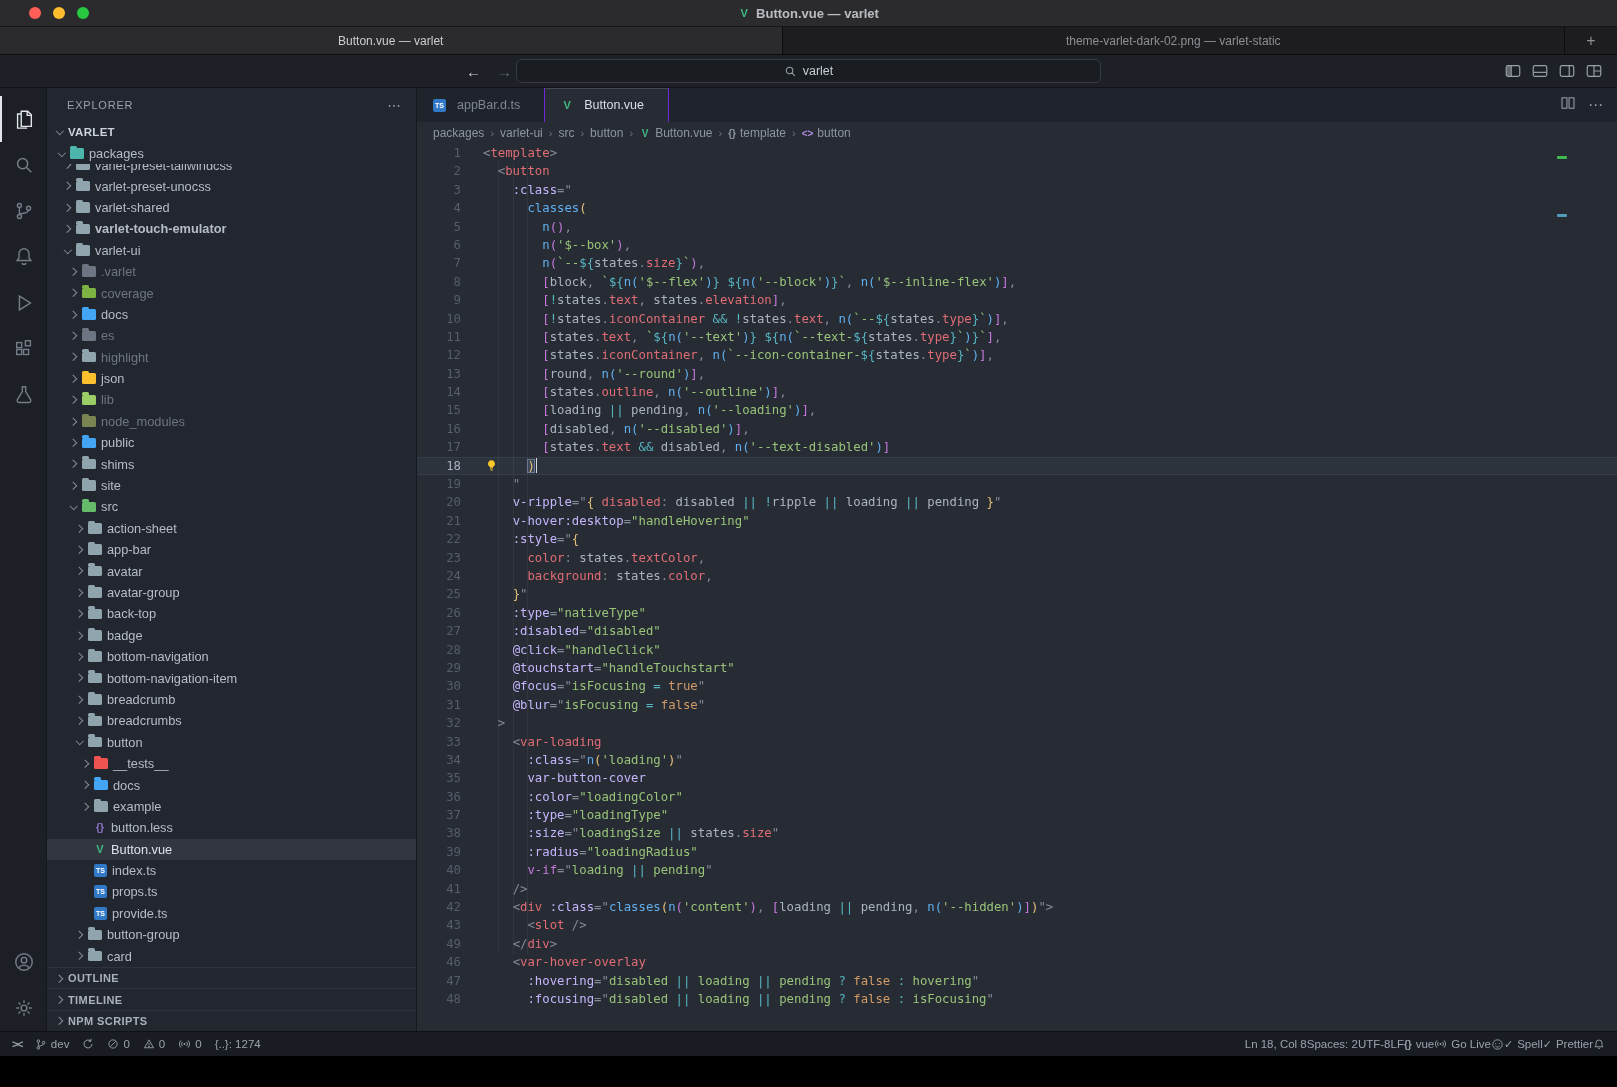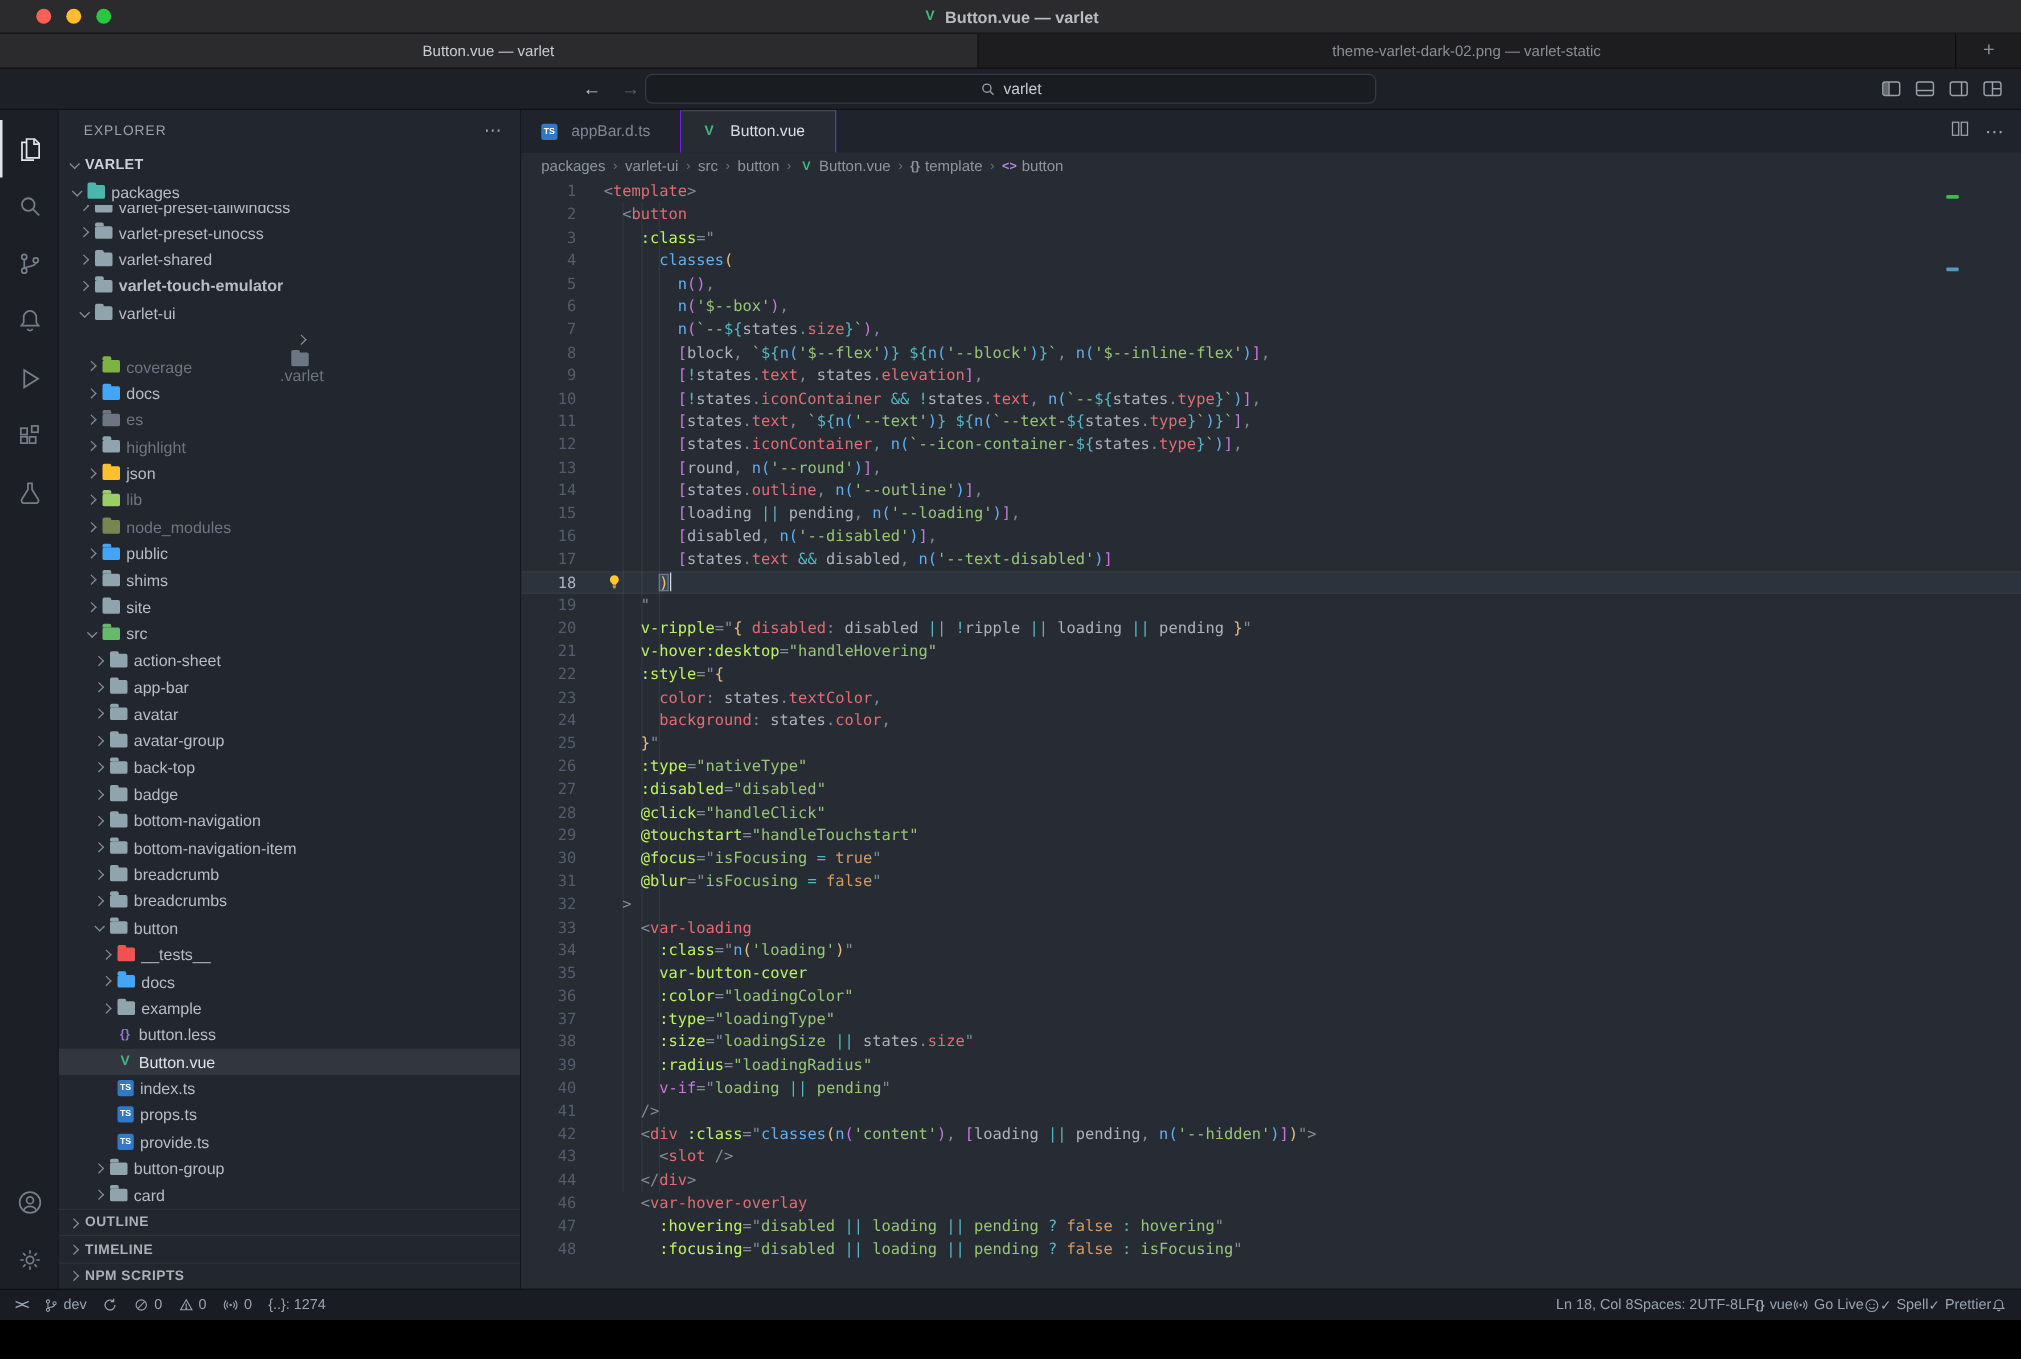--- a/index.html
+++ b/index.html
@@ -80,21 +80,21 @@
   .code{flex:1;position:relative;font-family:"DejaVu Sans Mono",monospace;font-size:12.3px;line-height:18.4px;overflow:hidden}
   .guide{position:absolute;top:18px;height:792px;width:1px;background:rgba(255,255,255,.055)}
   .mark{position:absolute;right:50px;width:10px;height:3px;border-radius:1px}
   .cline{display:flex;height:18.4px;position:relative;white-space:pre}
   .cline .ln{width:44px;text-align:right;color:#555d6b;flex:none}
   .cline .lc{margin-left:22px}
   .cline.current{background:rgba(130,150,190,.07);box-shadow:inset 0 1px 0 rgba(255,255,255,.05), inset 0 -1px 0 rgba(255,255,255,.05)}
   .cline.current .ln{color:#aab3c0}
   .cursor{display:inline-block;width:1.6px;height:15px;background:#d4d8e0;vertical-align:text-bottom;margin-left:1px}
   .bulb{position:absolute;left:68px;top:2.5px}
-  .t-p{color:#848b98}.t-fg{color:#abb2bf}.t-tag{color:#e06c75}.t-attr{color:#bef264}
+  .t-p{color:#848b98}.t-fg{color:#abb2bf}.t-tag{color:#e06c75}.t-attr{color:#c4b5fd}
   .t-dir{color:#c678dd}.t-fn{color:#61afef}.t-str{color:#98c379}.t-op{color:#56b6c2}
   .t-prop{color:#e06c75}.t-bool{color:#d19a66}
   .t-b1{color:#e5c07b}.t-b2{color:#c678dd}.t-b3{color:#61afef}
   .t-b1m{color:#e5c07b;background:rgba(90,110,140,.35);outline:1px solid #6e7891;outline-offset:-1px}
 
   
   .statusbar{height:25px;background:var(--bg-status);border-top:1px solid #0e1013;display:flex;align-items:center;justify-content:space-between;padding:0 12px;font-size:11.5px;color:#9aa2ad;flex:none}
   .sleft,.sright{display:flex;align-items:center}
   .sleft{gap:13px}.sright{}
   .sitem{display:flex;align-items:center;gap:4px}
@@ -270,21 +270,21 @@
           <div class="trow" style="padding-left: 14px; font-weight: bold;">
             <span class="chev c"></span>
             <span class="ficon" style="background: rgb(144, 164, 174);"></span>
             <span>varlet-touch-emulator</span>
           </div>
           <div class="trow" style="padding-left: 14px;">
             <span class="chev o"></span>
             <span class="ficon" style="background: rgb(144, 164, 174);"></span>
             <span>varlet-ui</span>
           </div>
-          <div class="trow dim" style="padding-left: 20px; flex-direction: column;">
+          <div class="trow dim" style="padding-left: 20px;">
             <span class="chev c"></span>
             <span class="ficon" style="background: rgb(109, 117, 130);"></span>
             <span>.varlet</span>
           </div>
           <div class="trow dim" style="padding-left: 20px;">
             <span class="chev c"></span>
             <span class="ficon" style="background: rgb(124, 179, 66);"></span>
             <span>coverage</span>
           </div>
           <div class="trow" style="padding-left: 20px;">
@@ -558,21 +558,21 @@
             <div class="cline"><span class="ln">34</span><span class="lc"><span class="t-fg">      </span><span class="t-attr">:class</span><span class="t-p">="</span><span class="t-fn">n</span><span class="t-b1">(</span><span class="t-str">'loading'</span><span class="t-b1">)</span><span class="t-p">"</span></span></div>
             <div class="cline"><span class="ln">35</span><span class="lc"><span class="t-fg">      </span><span class="t-attr">var-button-cover</span></span></div>
             <div class="cline"><span class="ln">36</span><span class="lc"><span class="t-fg">      </span><span class="t-attr">:color</span><span class="t-p">=</span><span class="t-str">"loadingColor"</span></span></div>
             <div class="cline"><span class="ln">37</span><span class="lc"><span class="t-fg">      </span><span class="t-attr">:type</span><span class="t-p">=</span><span class="t-str">"loadingType"</span></span></div>
             <div class="cline"><span class="ln">38</span><span class="lc"><span class="t-fg">      </span><span class="t-attr">:size</span><span class="t-p">="</span><span class="t-str">loadingSize</span><span class="t-op"> || </span><span class="t-fg">states</span><span class="t-p">.</span><span class="t-prop">size</span><span class="t-p">"</span></span></div>
             <div class="cline"><span class="ln">39</span><span class="lc"><span class="t-fg">      </span><span class="t-attr">:radius</span><span class="t-p">=</span><span class="t-str">"loadingRadius"</span></span></div>
             <div class="cline"><span class="ln">40</span><span class="lc"><span class="t-fg">      </span><span class="t-dir">v-if</span><span class="t-p">="</span><span class="t-str">loading</span><span class="t-op"> || </span><span class="t-str">pending</span><span class="t-p">"</span></span></div>
             <div class="cline"><span class="ln">41</span><span class="lc"><span class="t-fg">    </span><span class="t-p">/&gt;</span></span></div>
             <div class="cline"><span class="ln">42</span><span class="lc"><span class="t-fg">    </span><span class="t-p">&lt;</span><span class="t-tag">div</span><span class="t-fg"> </span><span class="t-attr">:class</span><span class="t-p">="</span><span class="t-fn">classes</span><span class="t-b1">(</span><span class="t-fn">n</span><span class="t-b2">(</span><span class="t-str">'content'</span><span class="t-b2">)</span><span class="t-p">, </span><span class="t-b2">[</span><span class="t-fg">loading</span><span class="t-op"> || </span><span class="t-fg">pending</span><span class="t-p">, </span><span class="t-fn">n</span><span class="t-b3">(</span><span class="t-str">'--hidden'</span><span class="t-b3">)</span><span class="t-b2">]</span><span class="t-b1">)</span><span class="t-p">"&gt;</span></span></div>
             <div class="cline"><span class="ln">43</span><span class="lc"><span class="t-fg">      </span><span class="t-p">&lt;</span><span class="t-tag">slot</span><span class="t-p"> /&gt;</span></span></div>
-            <div class="cline"><span class="ln">44</span><span class="lc"><span class="t-fg">    </span><span class="t-p">&lt;/</span><span class="t-tag">div</span><span class="t-p">&gt;</span></span></div>
+            <div class="cline"><span class="ln">49</span><span class="lc"><span class="t-fg">    </span><span class="t-p">&lt;/</span><span class="t-tag">div</span><span class="t-p">&gt;</span></span></div>
             <div class="cline"><span class="ln">46</span><span class="lc"><span class="t-fg">    </span><span class="t-p">&lt;</span><span class="t-tag">var-hover-overlay</span></span></div>
             <div class="cline"><span class="ln">47</span><span class="lc"><span class="t-fg">      </span><span class="t-attr">:hovering</span><span class="t-p">="</span><span class="t-str">disabled</span><span class="t-op"> || </span><span class="t-str">loading</span><span class="t-op"> || </span><span class="t-str">pending</span><span class="t-op"> ? </span><span class="t-bool">false</span><span class="t-op"> : </span><span class="t-str">hovering</span><span class="t-p">"</span></span></div>
             <div class="cline"><span class="ln">48</span><span class="lc"><span class="t-fg">      </span><span class="t-attr">:focusing</span><span class="t-p">="</span><span class="t-str">disabled</span><span class="t-op"> || </span><span class="t-str">loading</span><span class="t-op"> || </span><span class="t-str">pending</span><span class="t-op"> ? </span><span class="t-bool">false</span><span class="t-op"> : </span><span class="t-str">isFocusing</span><span class="t-p">"</span></span></div>
           </div>
         <div id="ruler-marks"></div>
       <div class="mark" style="top: 12px; background: rgb(63, 185, 80);"></div>
           <div class="mark" style="top: 70px; background: rgb(81, 154, 186);"></div>
         </div>
     </div>
   </div>

